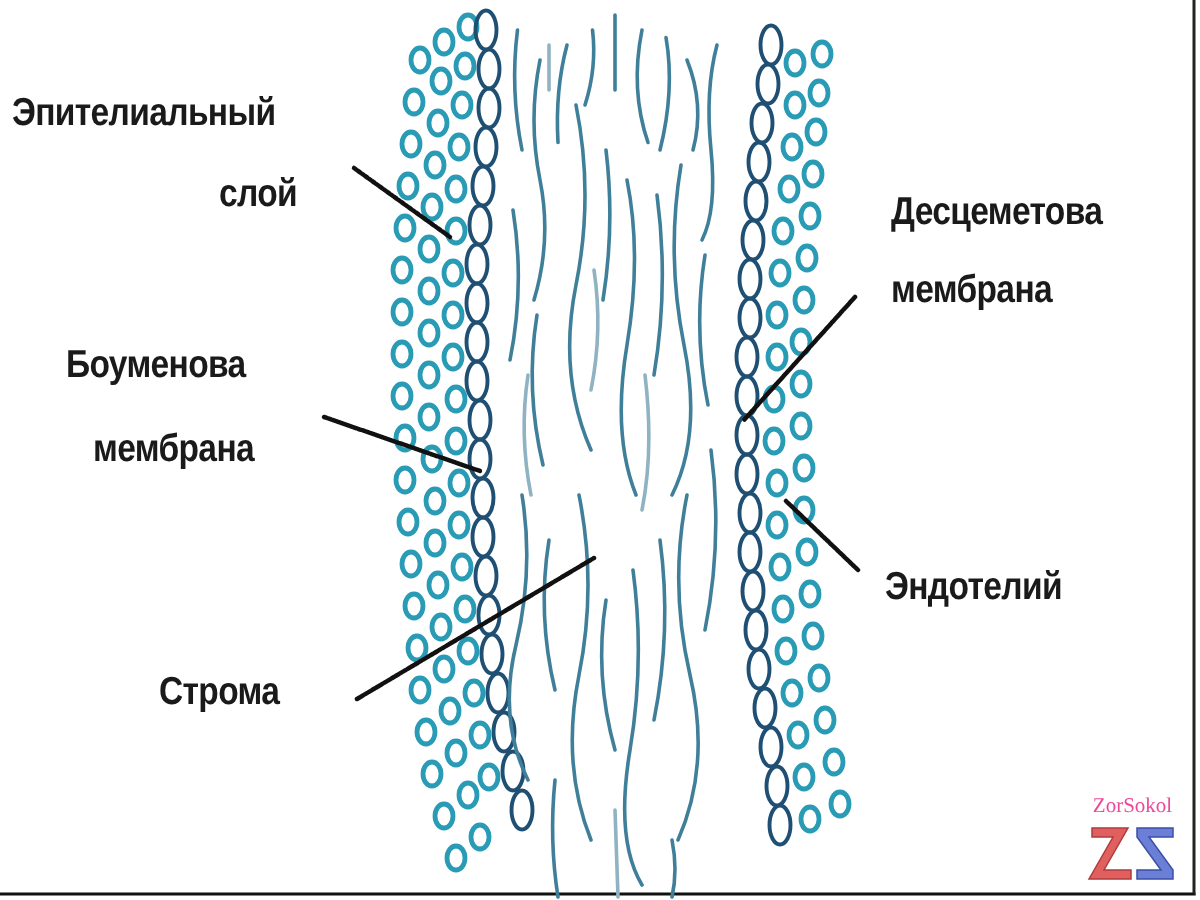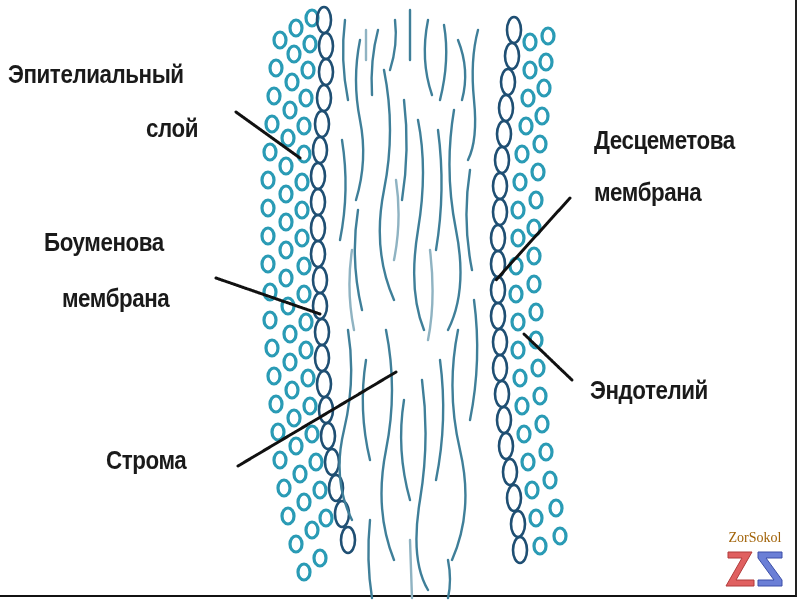--- a/index.html
+++ b/index.html
@@ -21,21 +21,21 @@
       transform-origin: left top;
       white-space: nowrap;
     }
     svg.art { position: absolute; left: 0; top: 0; }
     .logo {
       position: absolute; left: 722px; top: 528px; width: 66px; height: 62px;
     }
     .logo-text {
       position: absolute; left: 0; top: 2px; width: 66px; text-align: center;
       font-family: "Liberation Serif", serif; font-size: 14px;
-      color: #a16207;
+      color: #ec4899;
     }
   </style>
 </head>
 <body>
 
 <div class="frame"></div>
 
 <svg class="art" width="800" height="600" viewBox="0 0 800 600">
   <defs>
     <g id="cell">

